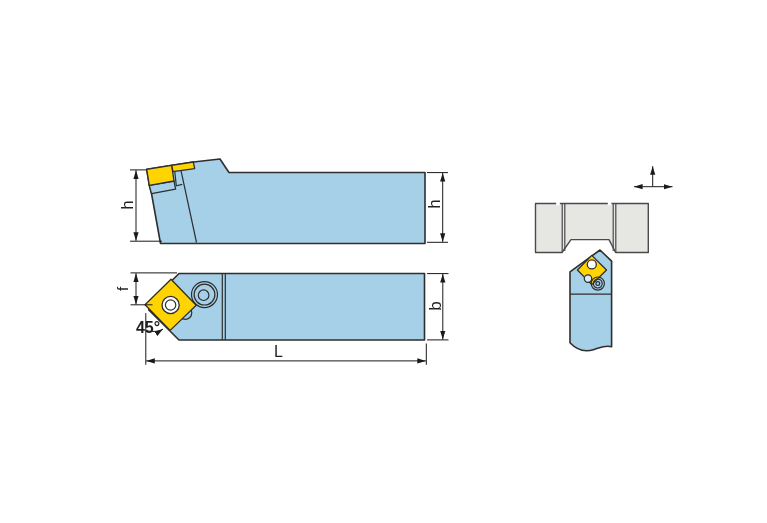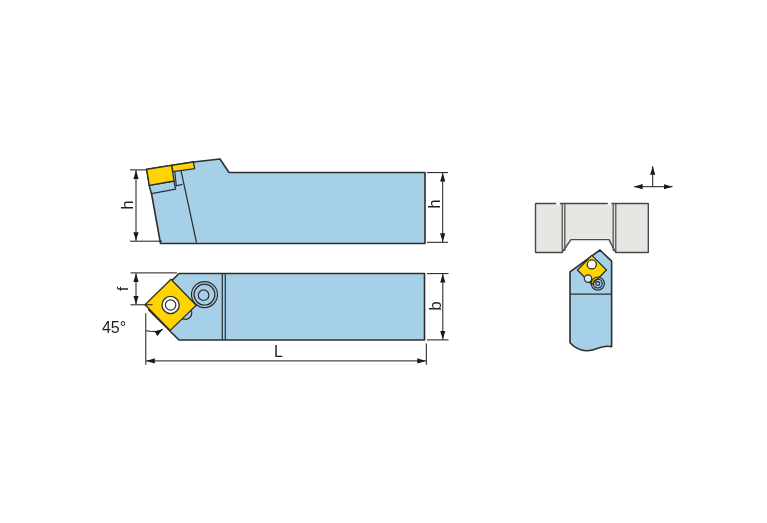--- a/index.html
+++ b/index.html
@@ -114,17 +114,17 @@
     <circle class="thin" cx="597.8" cy="283.6" r="6.6"></circle>
     <circle class="thin" cx="597.8" cy="283.6" r="4.4"></circle>
     <circle class="thin" cx="597.8" cy="283.6" r="1.9"></circle>
     <path class="thin" d="M570,294.2 H611.6"></path>
   </g>
 </svg>
 
 <div class="lbl rot" style="left:126.5px;top:204.5px;font-size:17px;">h</div>
 <div class="lbl rot" style="left:433.5px;top:203.5px;font-size:17px;">h</div>
 <div class="lbl rot" style="left:121.5px;top:289px;font-size:15px;">f</div>
-<div class="lbl" style="left:114px;top:328px;font-size:16px;">45°</div>
+<div class="lbl" style="left:148px;top:328px;font-size:16px;font-weight:bold;">45°</div>
 <div class="lbl rot" style="left:434.5px;top:306px;font-size:17px;">b</div>
 <div class="lbl" style="left:278.5px;top:351.5px;font-size:16px;">L</div>
 
 </div>
 
 </body></html>

